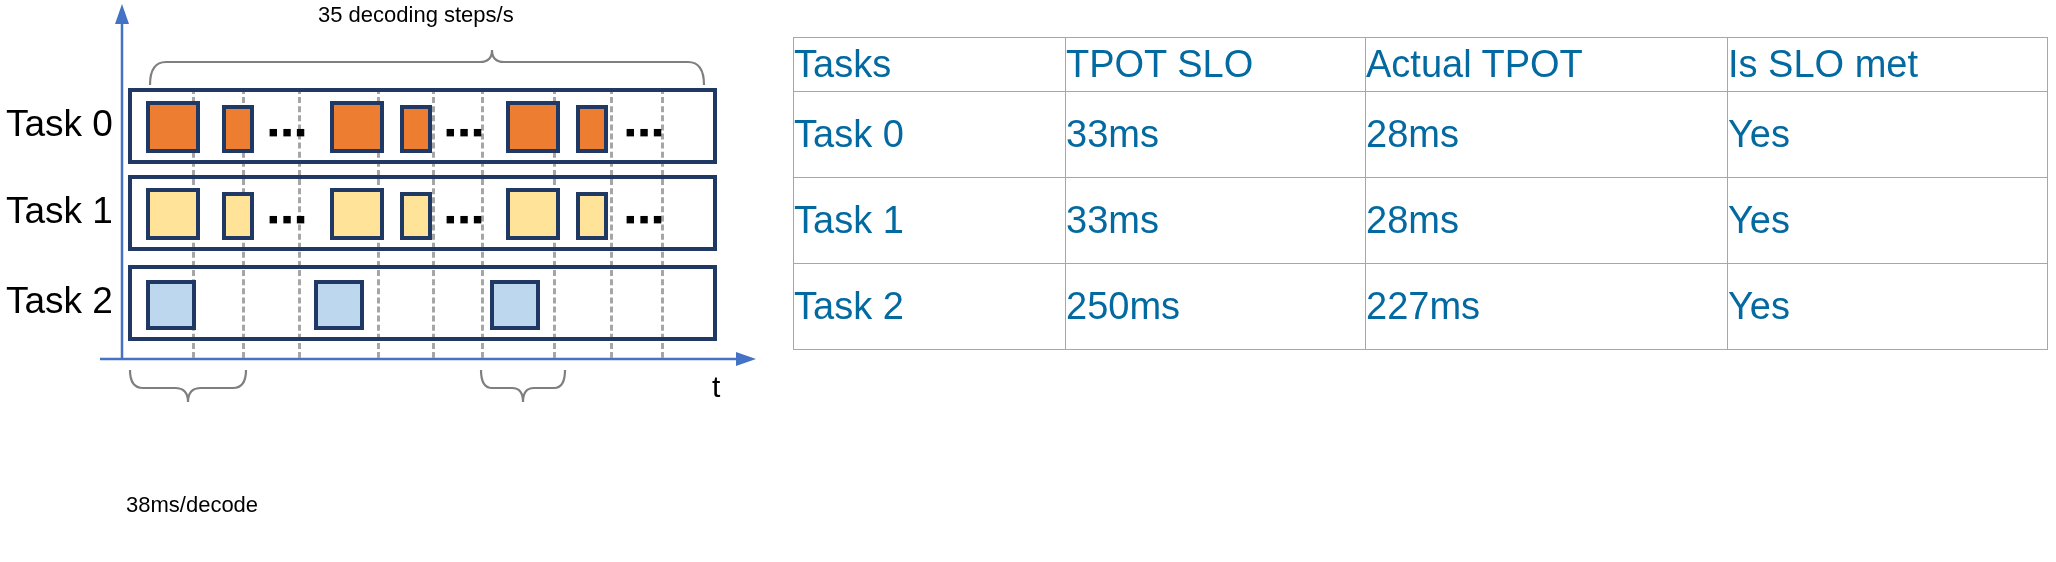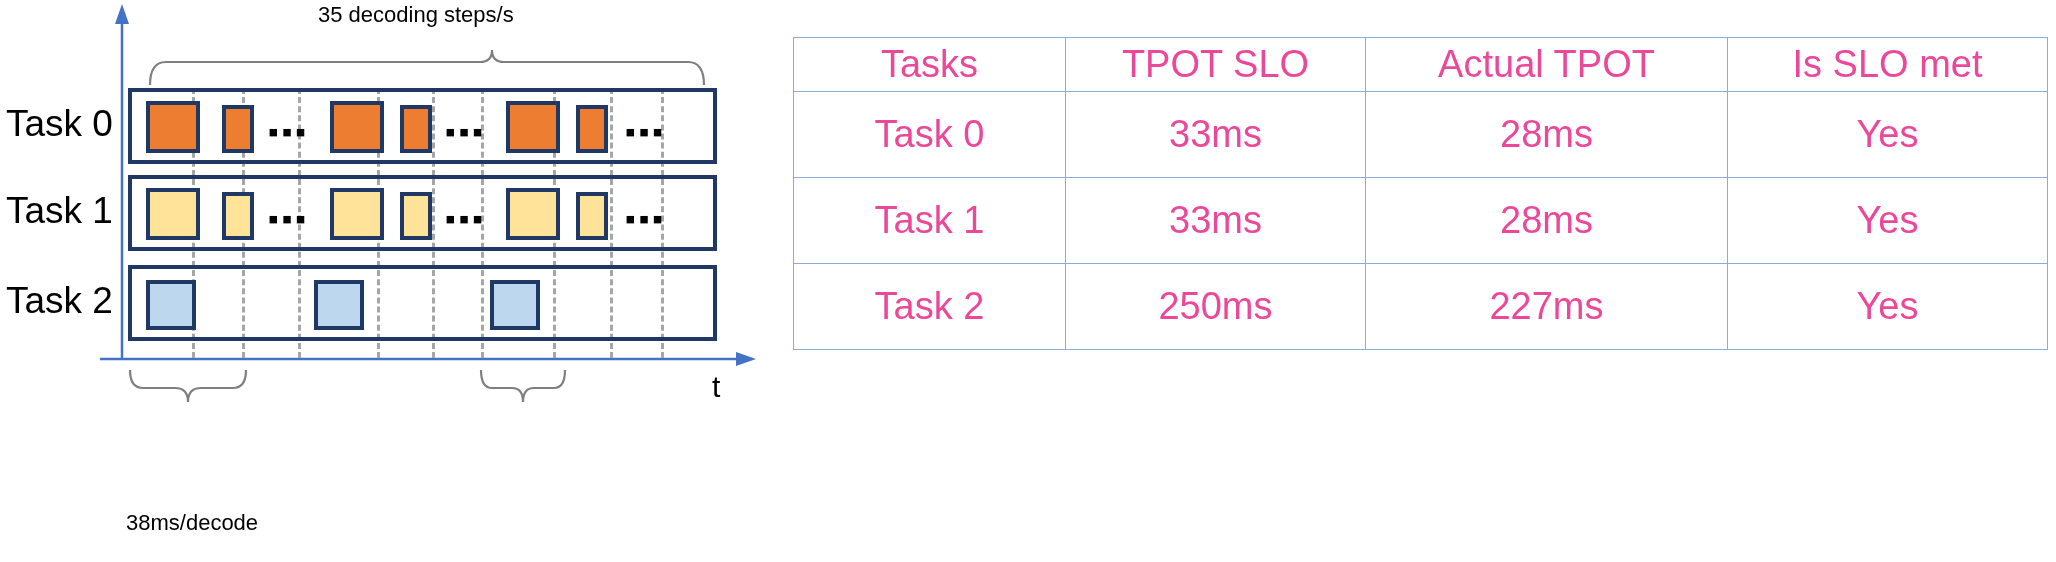--- a/index.html
+++ b/index.html
@@ -29,29 +29,29 @@
   .blk{position:absolute;box-sizing:border-box;border:4px solid #1F3864;}
   .blk.orange{background:#ED7D31;}
   .blk.yellow{background:#FFE399;}
   .blk.blue{background:#BDD7EE;}
 
   .dots{position:absolute;font-size:30px;font-weight:900;letter-spacing:3px;
         line-height:1;color:#000;}
 
   .bracket-label{position:absolute;font-size:22px;white-space:nowrap;}
   #toplabel{left:318px;top:2px;}
-  #b1label{left:126px;top:510px;}
+  #b1label{left:126px;top:492px;}
   #b2label{left:430px;top:510px;}
   #tlabel{position:absolute;left:712px;top:370px;font-size:30px;}
 
   
   #tablewrap{position:absolute;left:793px;top:37px;width:1256px;}
   table.slo{border-collapse:collapse;width:1254px;table-layout:fixed;}
-  table.slo td{border:1px solid #8EA9DB;text-align:center;vertical-align:middle;
-               font-size:38px;color:#ec4899;padding:0;}
+  table.slo td{border:1px solid #8EA9DB;text-align:left;vertical-align:middle;
+               font-size:38px;color:#0369a1;padding:0;}
   table.slo tr.hdr td{height:53px;}
   table.slo tr.body td{height:85px;}
   col.c1{width:272px;} col.c2{width:300px;} col.c3{width:362px;} col.c4{width:320px;}
   .yes{color:#00B050;}
 </style>
 </head>
 <body>
 
 <div id="diagram">
 

